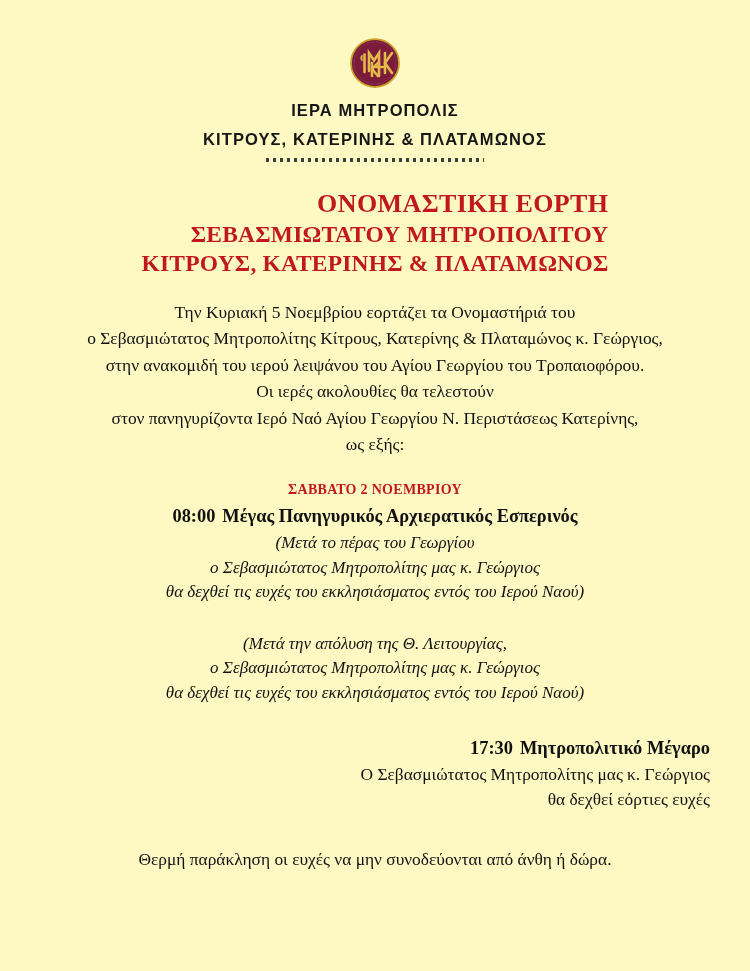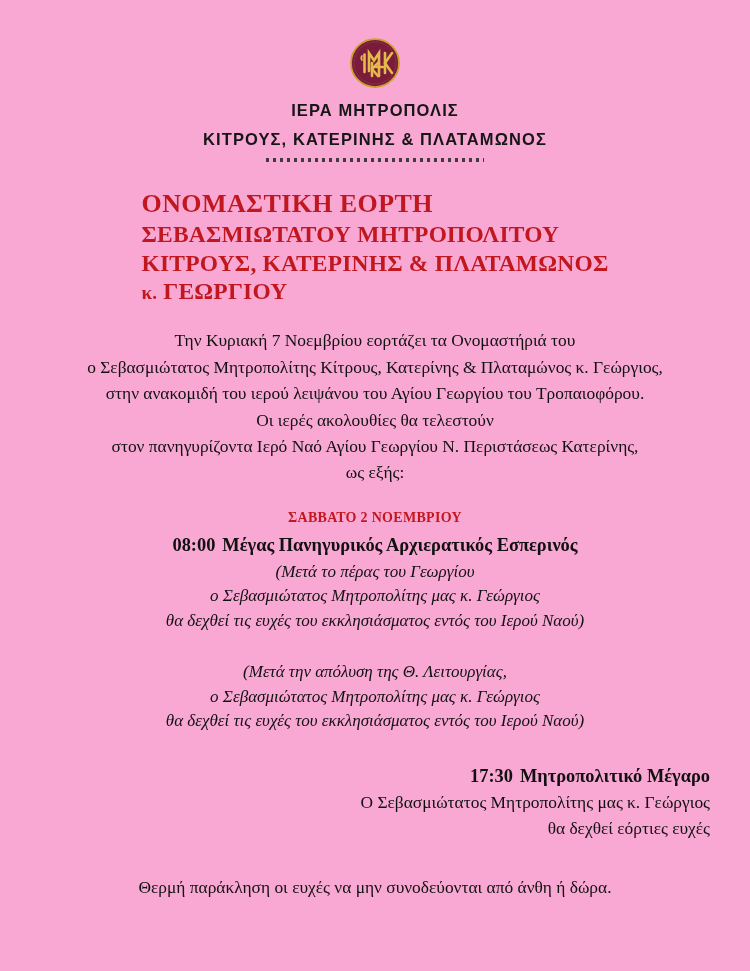--- a/index.html
+++ b/index.html
@@ -18,21 +18,21 @@
   }
 
   .page {
     width: 750px;
     height: 971px;
     box-sizing: border-box;
     padding: 0 40px;
     display: flex;
     flex-direction: column;
     align-items: center;
-    background: #f9a8d4;
+    background: #fef9c3;
   }
 
   
   .masthead {
     width: 100%;
     display: flex;
     flex-direction: column;
     align-items: center;
     padding-top: 38px;
   }
@@ -70,21 +70,21 @@
     background-image: repeating-linear-gradient(
       to right,
       #3d3d3d 0px, #3d3d3d 3px,
       rgba(255,255,255,0) 3px, rgba(255,255,255,0) 7px
     );
   }
 
   
   .title-block {
     margin-top: 27px;
-    text-align: left;
+    text-align: right;
     color: #C0181E;
     font-weight: 700;
     line-height: 1.16;
   }
   .title-l1 { font-size: 26px; letter-spacing: 0.4px; }
   .title-l2 { font-size: 23.5px; letter-spacing: 0.2px; margin-top: 2px; }
   .title-l3 { font-size: 23.5px; letter-spacing: 0.2px; margin-top: 1px; }
   .title-l4 { font-size: 23.5px; letter-spacing: 0.2px; margin-top: 1px; }
   .title-l4 .hon { font-size: 19px; }
 
@@ -186,28 +186,24 @@
 
     <div class="masthead-line2">ΚΙΤΡΟΥΣ,  ΚΑΤΕΡΙΝΗΣ &amp; ΠΛΑΤΑΜΩΝΟΣ</div>
 
     <div class="divider"></div>
   </header>
 
   <section class="title-block">
     <div class="title-l1">ΟΝΟΜΑΣΤΙΚΗ ΕΟΡΤΗ</div>
     <div class="title-l2">ΣΕΒΑΣΜΙΩΤΑΤΟΥ ΜΗΤΡΟΠΟΛΙΤΟΥ</div>
     <div class="title-l3">ΚΙΤΡΟΥΣ, ΚΑΤΕΡΙΝΗΣ &amp; ΠΛΑΤΑΜΩΝΟΣ</div>
-    <div class="title-l4">
-      <span class="hon">κ.</span>
-      <span>ΓΕΩΡΓΙΟΥ</span>
-    </div>
   </section>
 
   <section class="intro">
-    <div>Την Κυριακή 7 Νοεμβρίου εορτάζει τα Ονομαστήριά του</div>
+    <div>Την Κυριακή 5 Νοεμβρίου εορτάζει τα Ονομαστήριά του</div>
     <div>ο Σεβασμιώτατος Μητροπολίτης Κίτρους, Κατερίνης &amp; Πλαταμώνος κ. Γεώργιος,</div>
     <div>στην ανακομιδή του ιερού λειψάνου του Αγίου Γεωργίου του Τροπαιοφόρου.</div>
     <div>Οι ιερές ακολουθίες θα τελεστούν</div>
     <div>στον πανηγυρίζοντα Ιερό Ναό Αγίου Γεωργίου Ν. Περιστάσεως Κατερίνης,</div>
     <div>ως εξής:</div>
   </section>
 
   <section class="section">
     <div class="day-heading">ΣΑΒΒΑΤΟ 2 ΝΟΕΜΒΡΙΟΥ</div>
     <div class="event-line">

